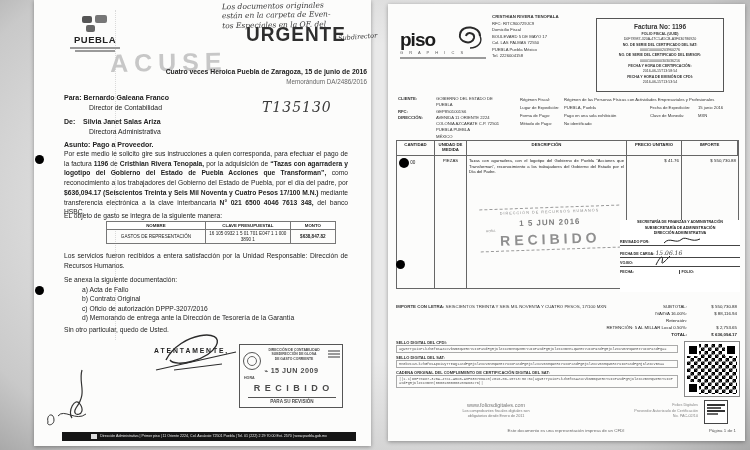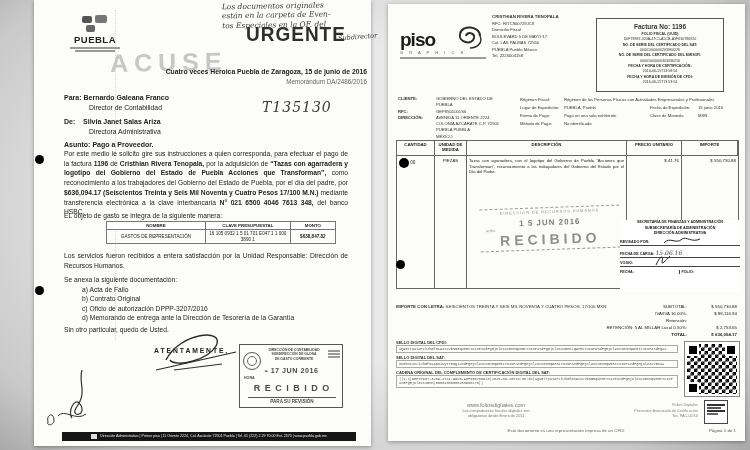--- a/index.html
+++ b/index.html
@@ -124,21 +124,21 @@
       <div class="abs" style="left:22px;top:3px;width:64px;font-size:3.4px;font-weight:bold;text-align:center;line-height:1.3;">
         <div>DIRECCIÓN DE CONTABILIDAD</div>
         <div>SUBDIRECCIÓN DE GLOSA</div>
         <div>DE GASTO CORRIENTE</div>
       </div>
       <div class="abs" style="left:88px;top:4px;width:12px;">
         <div class="microbar"></div>
           <div class="microbar"></div>
           <div class="microbar"></div>
       </div>
-      <div class="abs b" style="left:24px;top:21px;font-size:7.2px;letter-spacing:.5px;"><span class="hand" style="font-size:6px;">⌁</span> <span>17 JUN 2016</span></div>
+      <div class="abs b" style="left:24px;top:21px;font-size:7.2px;letter-spacing:.5px;"><span class="hand" style="font-size:6px;">⌁</span> <span>15 JUN 2009</span></div>
       <div class="abs" style="left:4px;top:31px;font-size:3.6px;font-weight:bold;">HORA</div>
       <div class="abs b c" style="left:8px;top:38px;width:88px;font-size:9px;letter-spacing:1px;">R E C I B I D O</div>
       <div class="abs b c" style="left:8px;top:52px;width:88px;font-size:4.6px;border-top:1px solid #555;padding-top:1px;">PARA SU REVISIÓN</div>
     </div>
 
     <svg class="abs" style="left:8px;top:366px;" width="74" height="62">
       <path d="M40 4 C 36 18, 46 26, 34 42 C 28 52, 46 50, 38 38 C 33 30, 25 46, 30 52" fill="none" stroke="#333" stroke-width="1.2"></path>
       <path d="M16 50 C 22 42, 34 56, 44 48" fill="none" stroke="#333" stroke-width="1"></path>
       <path d="M6 56 C 4 48, 12 46, 12 54 C 12 60, 4 60, 6 56 Z" fill="none" stroke="#333" stroke-width="1"></path>
     </svg>

